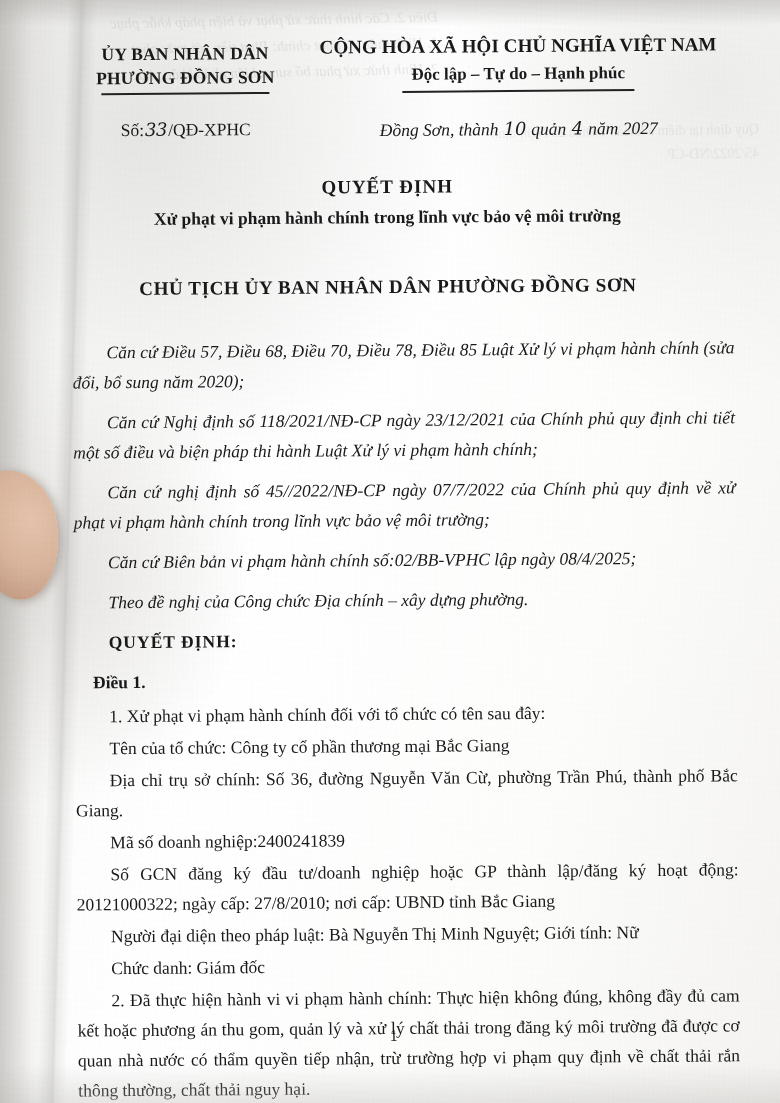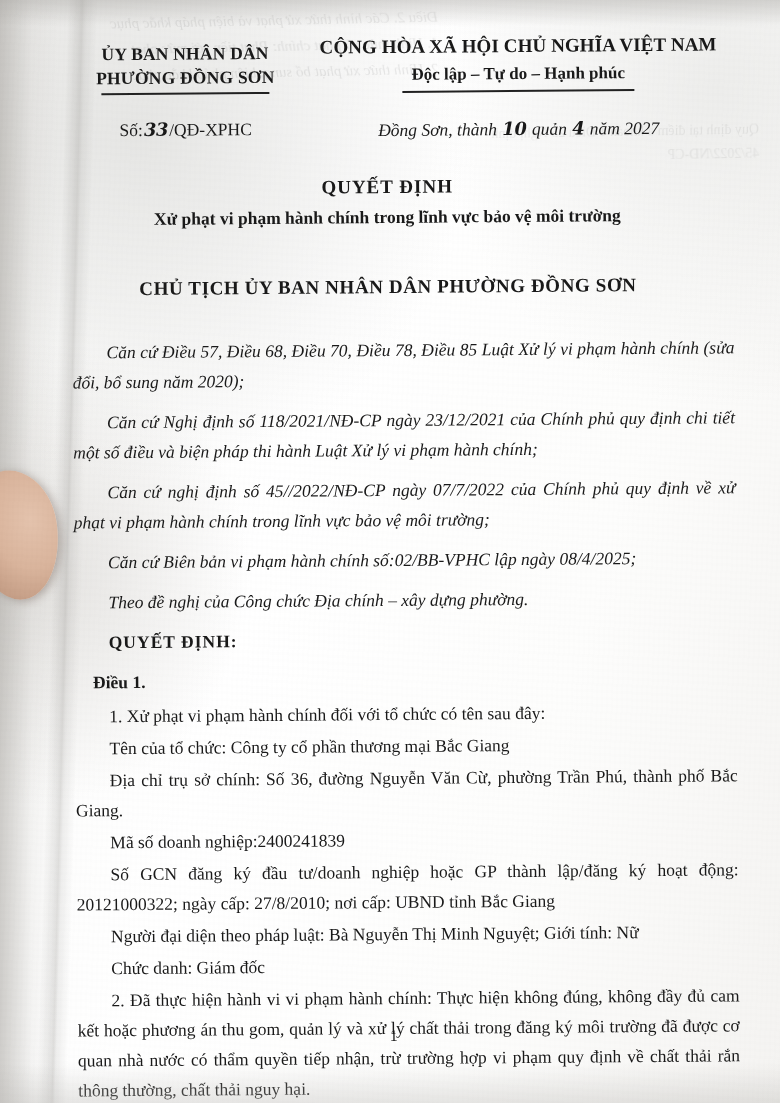--- a/index.html
+++ b/index.html
@@ -159,21 +159,21 @@
   }
   .doc-number {
     width: 230px;
     text-align: center;
     font-size: 17.5px;
     line-height: 26px;
   }
   .handwritten {
     font-family: "DejaVu Serif", serif;
     font-style: italic;
-    font-weight: bold;
+    font-weight: normal;
     font-size: 18px;
     letter-spacing: -0.4px;
     padding: 0 1px;
   }
   .place-date {
     flex: 1;
     text-align: center;
     font-style: italic;
     font-size: 17.5px;
     line-height: 26px;

